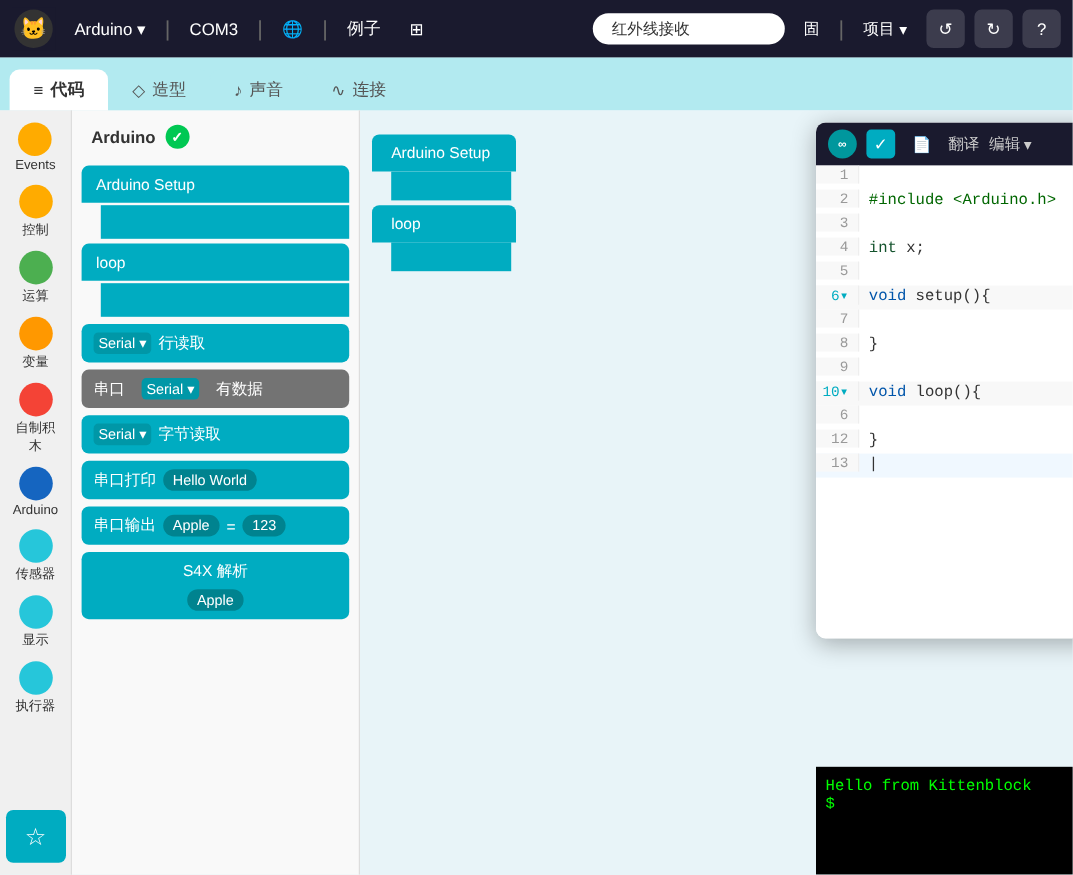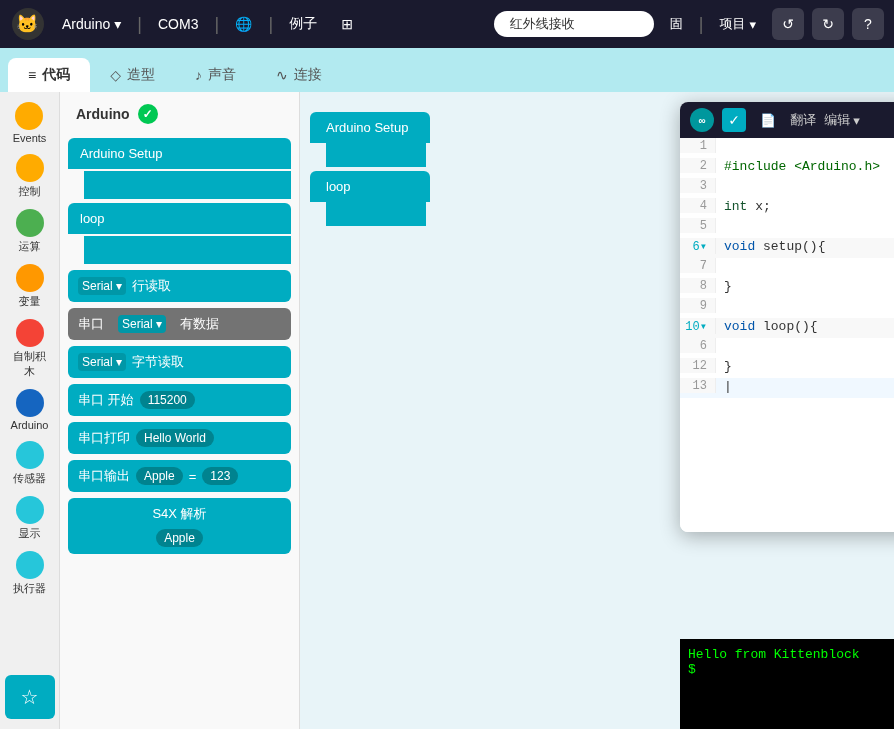--- a/index.html
+++ b/index.html
@@ -448,24 +448,20 @@
       <span>串口</span>
       <div class="block-dropdown">Serial ▾</div>
       <span>有数据</span>
     </div>
 
     <div style="background:#00acc1;border-radius:6px;color:white;font-size:13px;padding:7px 10px;margin:6px 0;cursor:pointer;display:flex;align-items:center;gap:6px;">
       <div class="block-dropdown">Serial ▾</div>
       <span>字节读取</span>
     </div>
 
-    <div style="background:#00acc1;border-radius:6px;color:white;font-size:13px;padding:7px 10px;margin:6px 0;cursor:pointer;display:flex;align-items:center;gap:6px;">
-      <span>串口 开始</span>
-      <div class="block-value">115200</div>
-    </div>
 
     <div style="background:#00acc1;border-radius:6px;color:white;font-size:13px;padding:7px 10px;margin:6px 0;cursor:pointer;display:flex;align-items:center;gap:6px;">
       <span>串口打印</span>
       <div class="block-value">Hello World</div>
     </div>
 
     <div style="background:#00acc1;border-radius:6px;color:white;font-size:13px;padding:7px 10px;margin:6px 0;cursor:pointer;display:flex;align-items:center;gap:6px;">
       <span>串口输出</span>
       <div class="block-value">Apple</div>
       <span>=</span>

